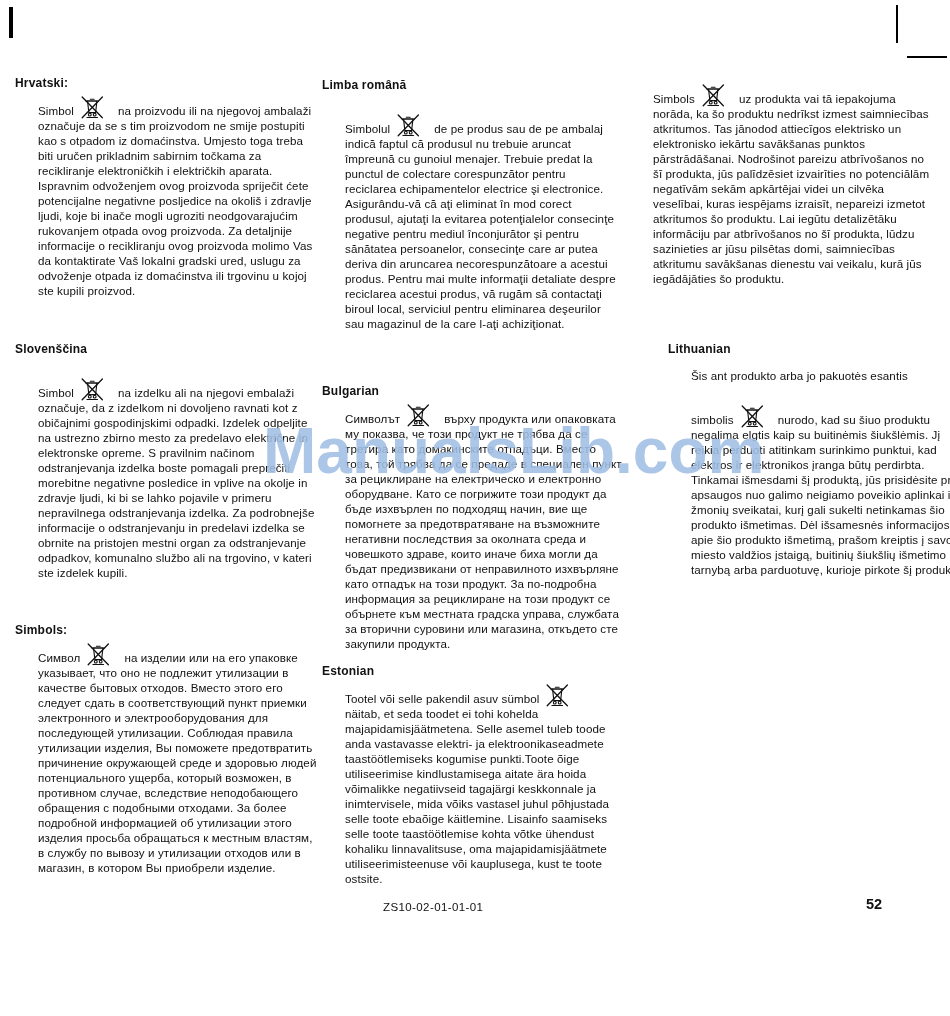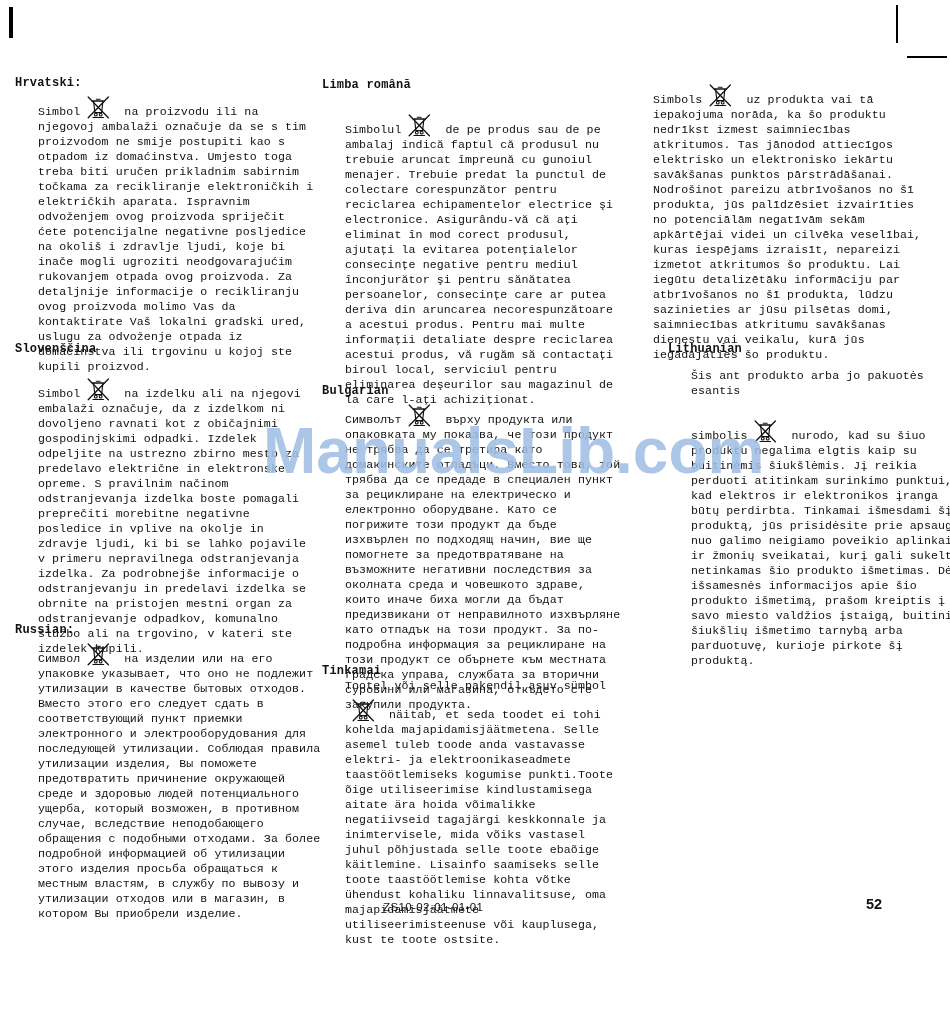--- a/index.html
+++ b/index.html
@@ -5,21 +5,21 @@
   html,body{margin:0;padding:0;background:#888;}
   #page{
     position:relative;
     width:950px;height:1016px;
     background:#ffffff;
     font-family:"Liberation Sans","DejaVu Sans",sans-serif;
     color:#111;
     overflow:hidden;
   }
   .mark{position:absolute;background:#000;}
-  .lang{position:absolute;font-family:Liberation Mono, monospace;}
+  .lang{position:absolute;}
   .lang h3{
     margin:0;
     font-size:12px;
     font-weight:bold;
     letter-spacing:.2px;
   }
   .lang p{
     margin:0;
     padding-left:23px;
     font-size:11.6px;
@@ -91,21 +91,21 @@
               <path d="M13.2 4.6 H17.3"></path>
               <circle cx="12.6" cy="21.2" r="1.5"></circle>
               <circle cx="17.9" cy="21.2" r="1.5"></circle>
               <path d="M9.5 24.3 H21"></path>
               <path d="M4.4 2.2 L26.2 24.6 M26.2 2.2 L4.4 24.6" stroke-width="1.4"></path>
             </g>
           </svg></span><span>na izdelku ali na njegovi embalaži označuje, da z izdelkom ni dovoljeno ravnati kot z običajnimi gospodinjskimi odpadki. Izdelek odpeljite na ustrezno zbirno mesto za predelavo električne in elektronske opreme. S pravilnim načinom odstranjevanja izdelka boste pomagali preprečiti morebitne negativne posledice in vplive na okolje in zdravje ljudi, ki bi se lahko pojavile v primeru nepravilnega odstranjevanja izdelka. Za podrobnejše informacije o odstranjevanju in predelavi izdelka se obrnite na pristojen mestni organ za odstranjevanje odpadkov, komunalno službo ali na trgovino, v kateri ste izdelek kupili.</span></p>
   </section>
 
   <section class="lang" id="sec-russian">
-    <h3>Russian:</h3>
+    <h3>Simbols:</h3>
     <p class="body"><span>Символ</span><span class="weee icon-slot"><svg width="28" height="25" viewBox="0 0 30 27" xmlns="http://www.w3.org/2000/svg">
             <g fill="none" stroke="#111" stroke-width="1.2" stroke-linecap="round">
               <path d="M10.2 6.5 H20.3 L18.9 19 H11.6 Z"></path>
               <path d="M8.6 6.5 H21.9"></path>
               <path d="M13.2 4.6 H17.3"></path>
               <circle cx="12.6" cy="21.2" r="1.5"></circle>
               <circle cx="17.9" cy="21.2" r="1.5"></circle>
               <path d="M9.5 24.3 H21"></path>
               <path d="M4.4 2.2 L26.2 24.6 M26.2 2.2 L4.4 24.6" stroke-width="1.4"></path>
             </g>
@@ -136,21 +136,21 @@
               <path d="M13.2 4.6 H17.3"></path>
               <circle cx="12.6" cy="21.2" r="1.5"></circle>
               <circle cx="17.9" cy="21.2" r="1.5"></circle>
               <path d="M9.5 24.3 H21"></path>
               <path d="M4.4 2.2 L26.2 24.6 M26.2 2.2 L4.4 24.6" stroke-width="1.4"></path>
             </g>
           </svg></span><span>върху продукта или опаковката му показва, че този продукт не трябва да се третира като домакинските отпадъци. Вместо това, той трябва да се предаде в специален пункт за рециклиране на електрическо и електронно оборудване. Като се погрижите този продукт да бъде изхвърлен по подходящ начин, вие ще помогнете за предотвратяване на възможните негативни последствия за околната среда и човешкото здраве, които иначе биха могли да бъдат предизвикани от неправилното изхвърляне като отпадък на този продукт. За по-подробна информация за рециклиране на този продукт се обърнете към местната градска управа, службата за вторични суровини или магазина, откъдето сте закупили продукта.</span></p>
   </section>
 
   <section class="lang" id="sec-estonian">
-    <h3>Tinkamai</h3>
+    <h3>Estonian</h3>
     <p class="body"><span>Tootel või selle pakendil asuv sümbol</span><span class="weee icon-slot"><svg width="28" height="25" viewBox="0 0 30 27" xmlns="http://www.w3.org/2000/svg">
             <g fill="none" stroke="#111" stroke-width="1.2" stroke-linecap="round">
               <path d="M10.2 6.5 H20.3 L18.9 19 H11.6 Z"></path>
               <path d="M8.6 6.5 H21.9"></path>
               <path d="M13.2 4.6 H17.3"></path>
               <circle cx="12.6" cy="21.2" r="1.5"></circle>
               <circle cx="17.9" cy="21.2" r="1.5"></circle>
               <path d="M9.5 24.3 H21"></path>
               <path d="M4.4 2.2 L26.2 24.6 M26.2 2.2 L4.4 24.6" stroke-width="1.4"></path>
             </g>

